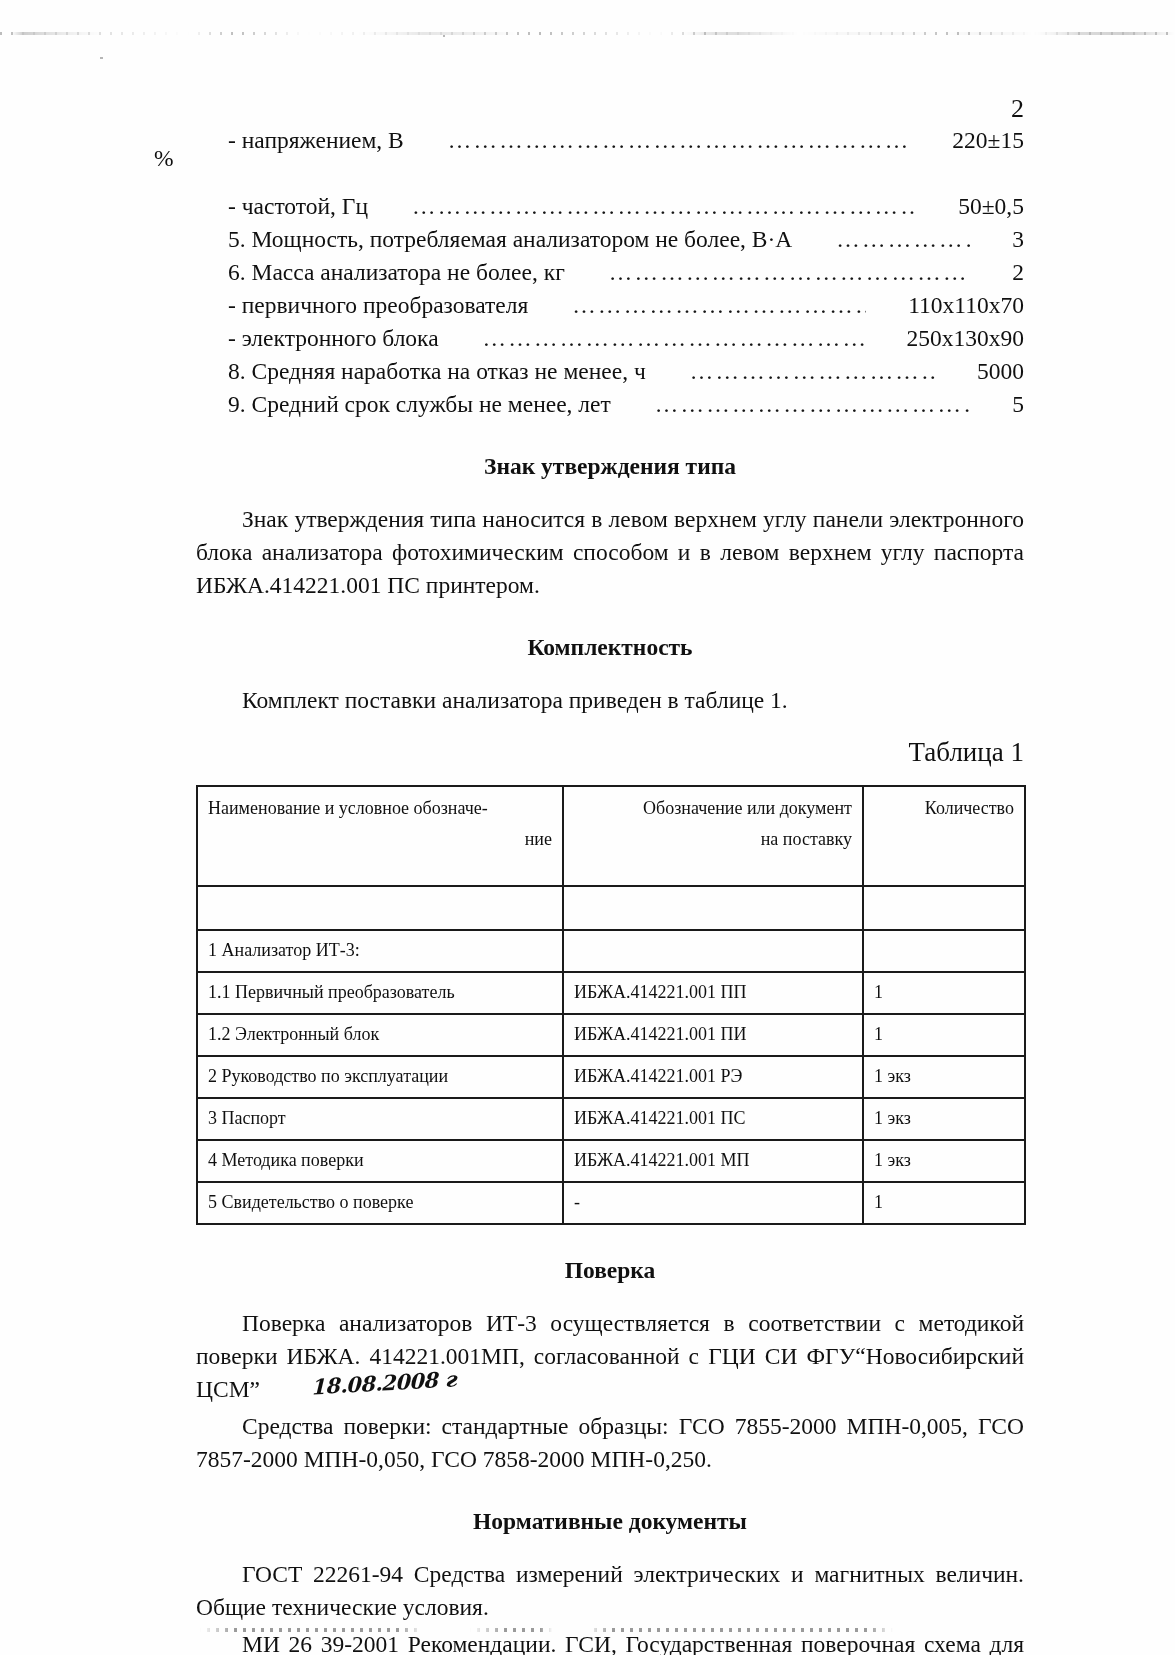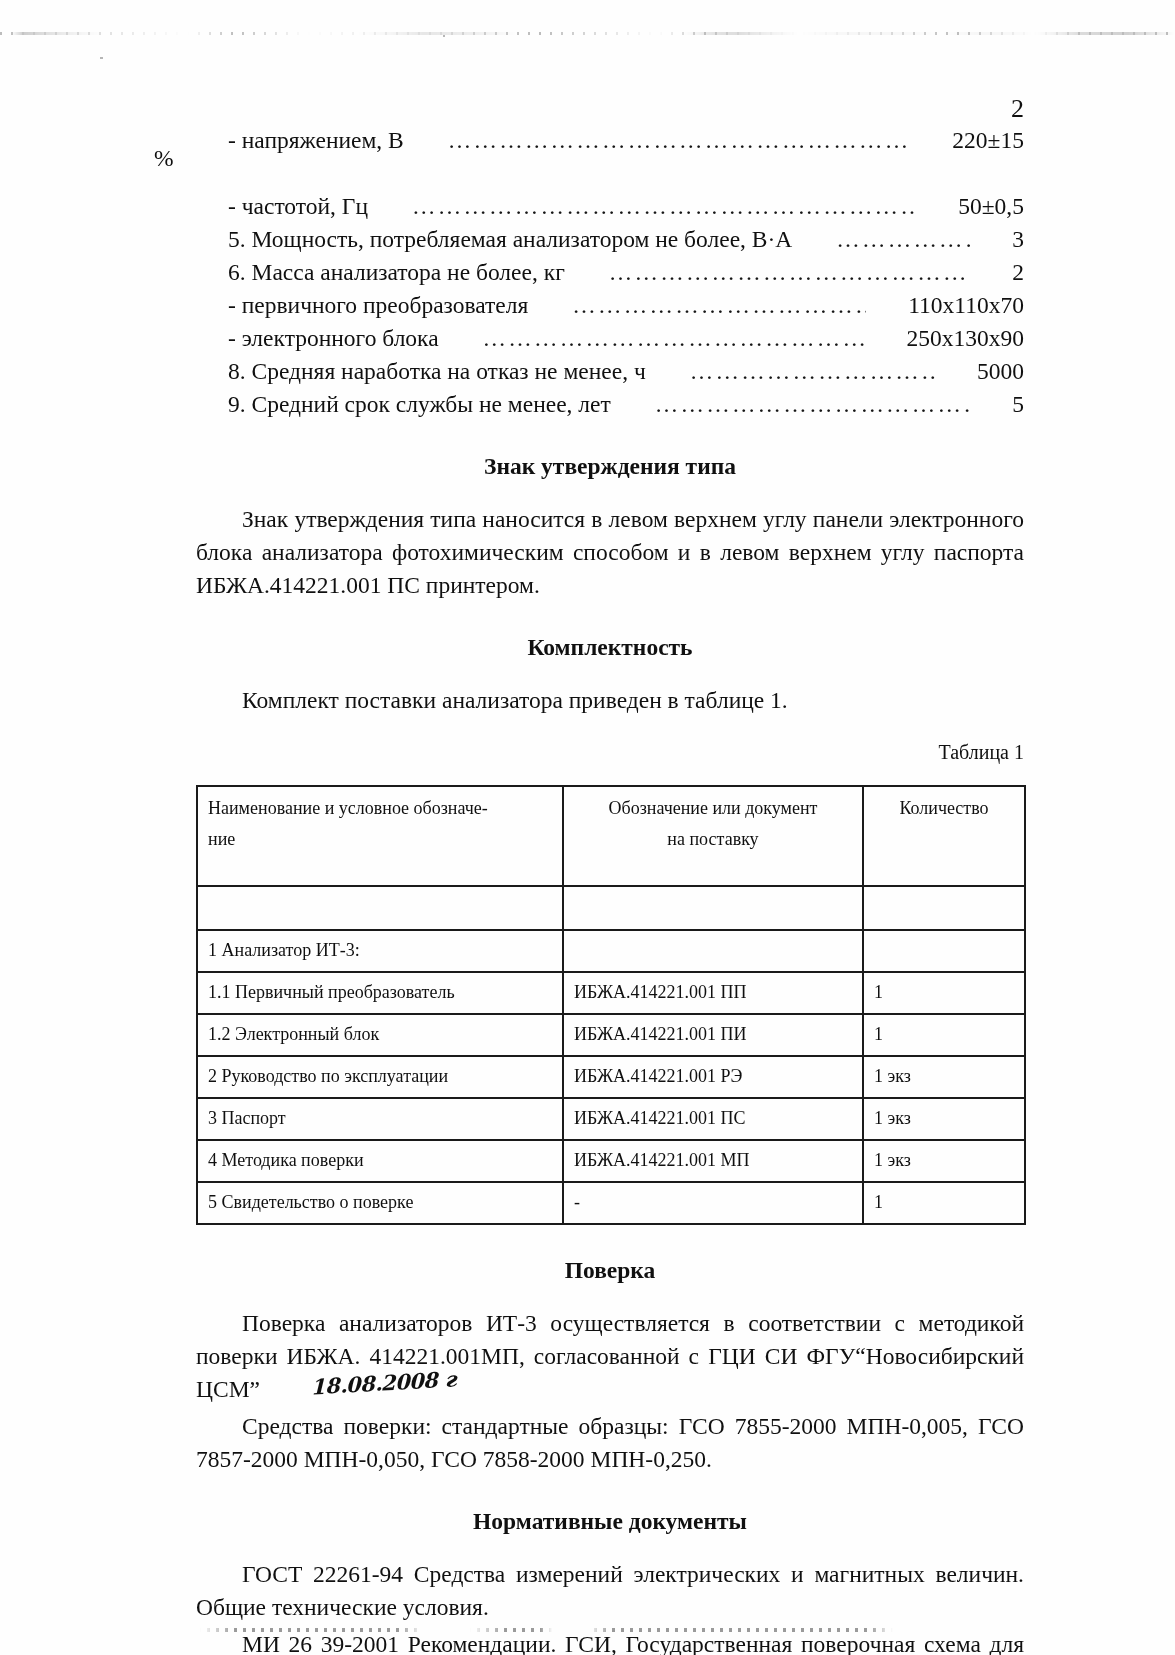--- a/index.html
+++ b/index.html
@@ -131,41 +131,41 @@
     font-size: 23.5px;
     line-height: 33px;
     margin: 22px 0 0 0;
     text-indent: 46px;
     text-align: justify;
   }
   p.para.tight { margin-top: 4px; }
 
   .tbl-caption {
     text-align: right;
-    font-size: 20px;
+    font-size: 27px;
     margin-top: 20px;
     line-height: 30px;
   }
 
   table.kit {
     border-collapse: collapse;
     width: 828px;
     margin-top: 18px;
     table-layout: fixed;
   }
   table.kit th, table.kit td {
     border: 2px solid #1a1a1a;
     font-weight: normal;
     font-size: 18px;
     line-height: 31px;
     vertical-align: top;
     padding: 0;
   }
   table.kit thead th {
-    text-align: center;
+    text-align: right;
     height: 92px;
     padding: 6px 10px 0 10px;
   }
   table.kit thead th.c1 { text-align: left; }
   table.kit col.c1 { width: 366px; }
   table.kit col.c2 { width: 300px; }
   table.kit col.c3 { width: 162px; }
   table.kit tbody td {
     padding: 4px 10px;
     height: 32px;
@@ -268,21 +268,21 @@
     <table class="kit">
       <colgroup>
           <col class="c1">
           <col class="c2">
           <col class="c3">
         </colgroup>
       <thead>
         <tr>
           <th class="c1">
             <span class="cellwrap">Наименование и условное обозначе-</span>
-            <span class="cellwrap" style="text-align:left">ние</span>
+            <span class="cellwrap" style="text-align:right">ние</span>
           </th>
           <th class="c2">
             <span class="cellwrap">Обозначение или документ</span>
             <span class="cellwrap">на поставку</span>
           </th>
           <th class="c3">
             <span class="cellwrap">Количество</span>
           </th>
         </tr>
       </thead>

